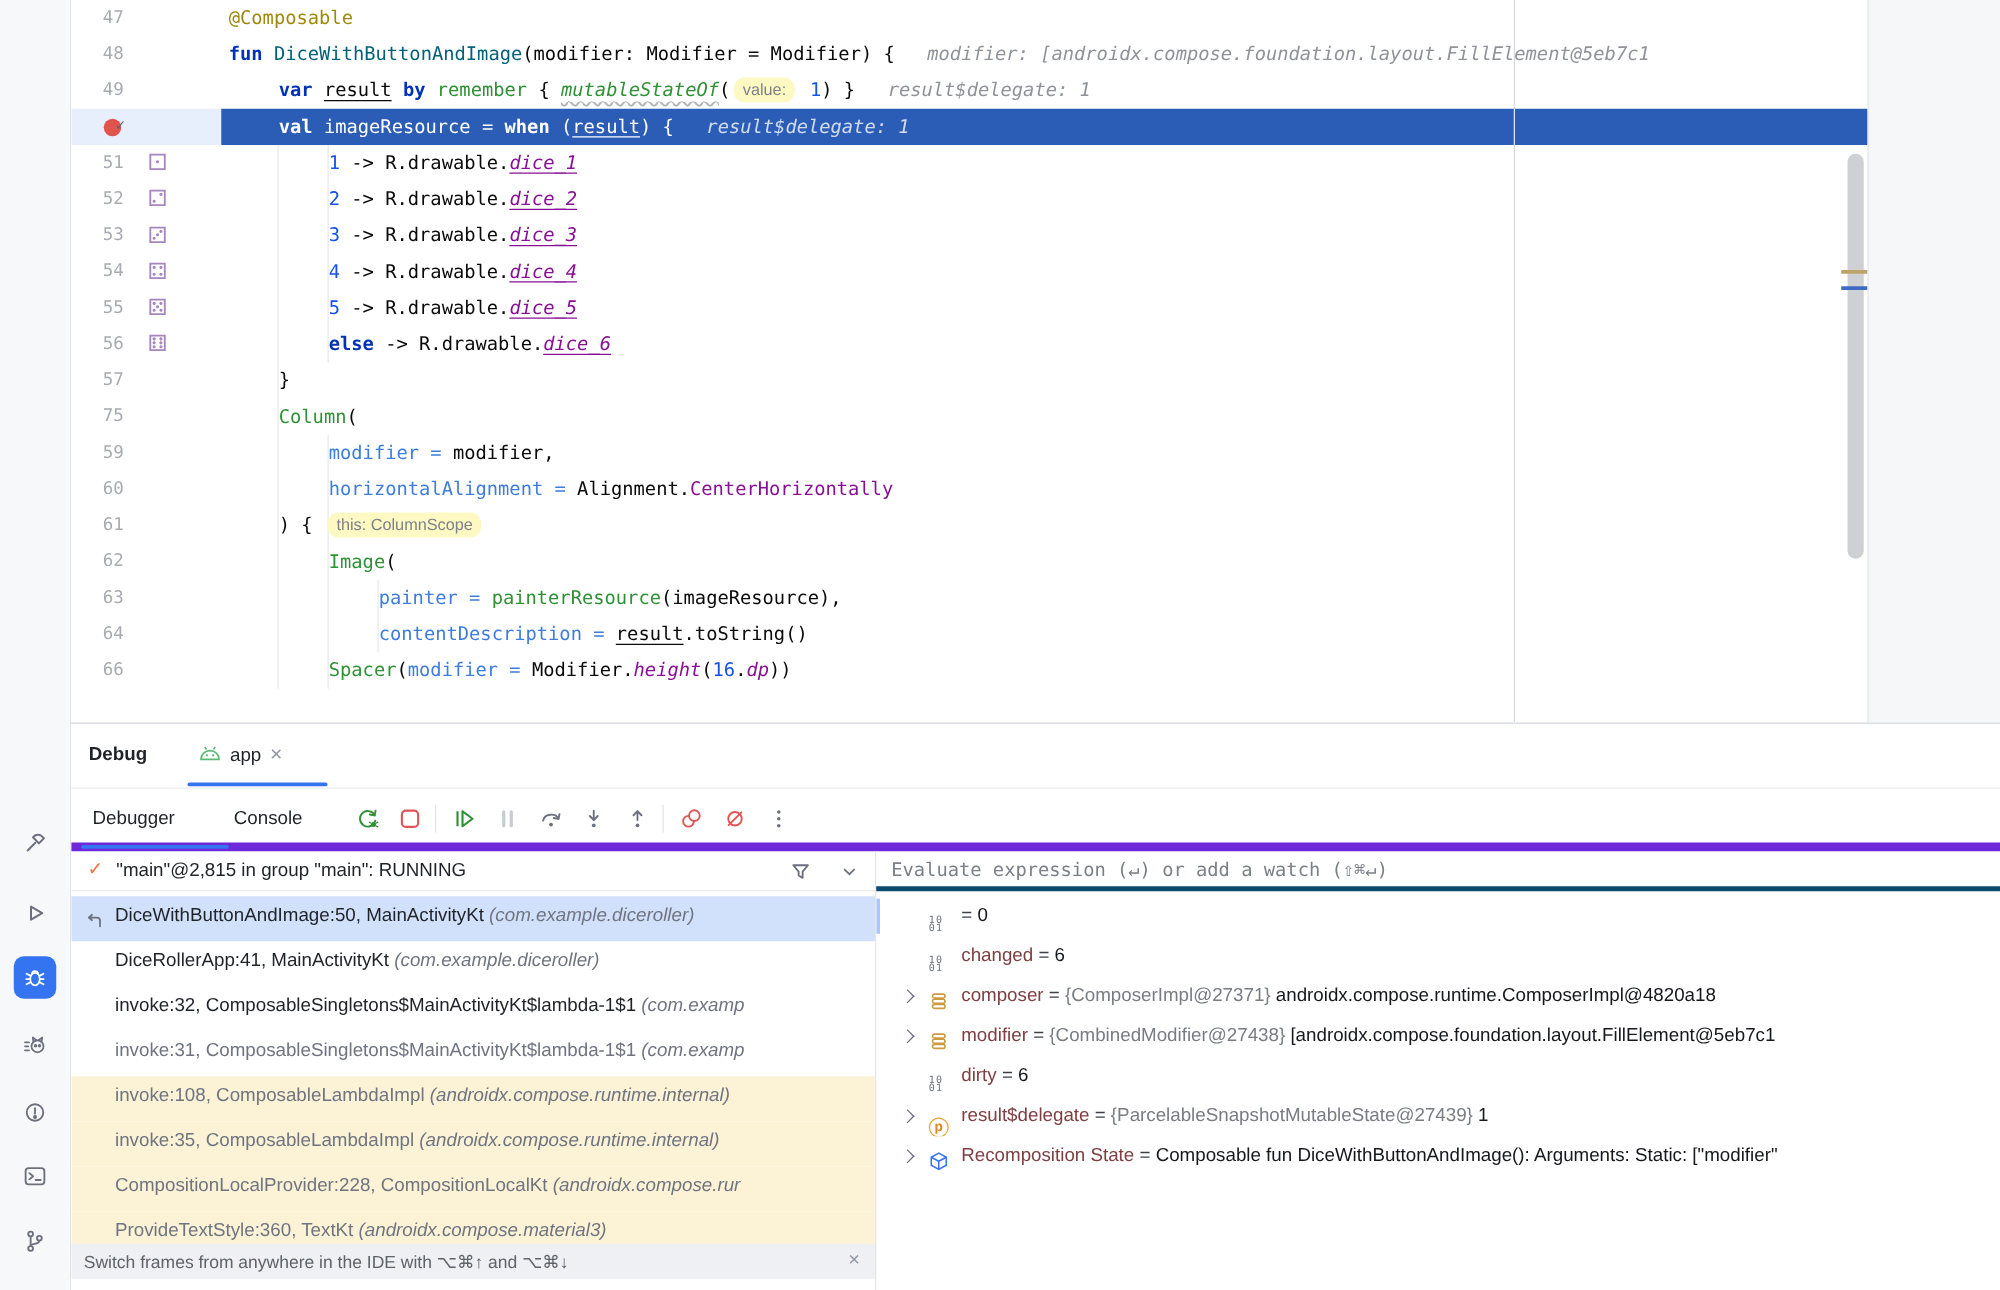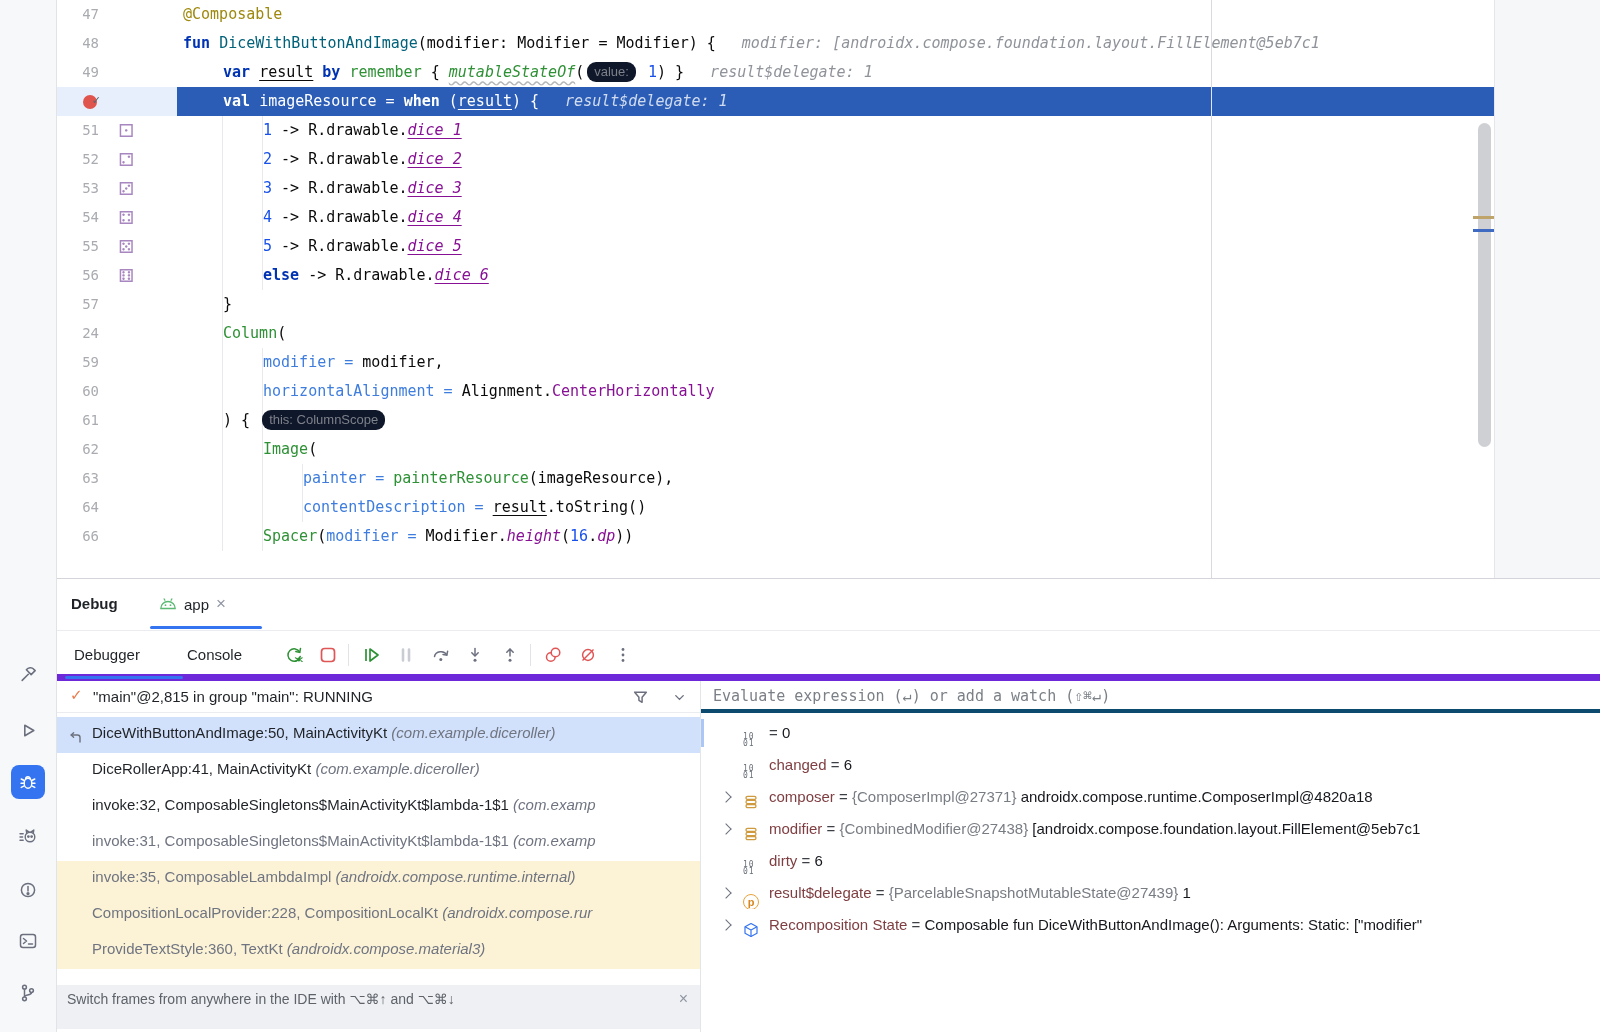--- a/index.html
+++ b/index.html
@@ -32,21 +32,21 @@
   .tk-f{color:#2e9135;}
   .tk-fi{color:#2e9135;font-style:italic;text-decoration:underline wavy rgba(130,135,140,.6);text-underline-offset:3px;}
   .tk-n{color:#1750eb;}
   .tk-u{color:#0a0a0a;text-decoration:underline;text-underline-offset:3px;}
   .tk-arg{color:#3e7ddd;}
   .tk-p{color:#871094;}
   .tk-pi{color:#871094;font-style:italic;}
   .tk-piu{color:#871094;font-style:italic;text-decoration:underline;text-underline-offset:3px;}
   .tk-h{color:#8f9399;font-style:italic;margin-left:26px;}
   .tk-t{color:#0a0a0a;}
-  .chip{display:inline-block;background:#0f172a;border-radius:9px;padding:0 7px;margin:0 3px;
+  .chip{display:inline-block;background:#fef9c3;border-radius:9px;padding:0 7px;margin:0 3px;
         font-family:"Liberation Sans",sans-serif;font-size:13px;color:#7d8189;line-height:20px;vertical-align:1px;}
   #wrapguide{position:absolute;left:1154px;top:0;width:1px;height:578px;background:#d8dade;z-index:0;}
   #wrapguide-cur{position:absolute;left:1154px;top:87px;width:1px;height:29px;background:rgba(255,255,255,.85);z-index:2;}
   #scroll-thumb{position:absolute;left:1421px;top:123px;width:13px;height:324px;border-radius:7px;background:#c2c4c9;opacity:.8;z-index:5;}
   .stripe-mark{position:absolute;left:1416px;width:21px;height:3px;z-index:6;}
   #editor-east{position:absolute;left:1494px;top:0;width:106px;height:578px;background:#f6f7f9;border-left:1px solid #e4e6ea;box-sizing:border-box;}
   
   #debugwin{position:absolute;left:57px;top:578px;width:1543px;height:454px;background:#fff;border-top:1px solid #d3d5db;box-sizing:border-box;overflow:hidden;}
   #dbg-header{position:absolute;left:0;top:0;width:100%;height:52px;border-bottom:1px solid #ebecf0;box-sizing:border-box;}
   #dbg-title{position:absolute;left:14px;top:0;line-height:50px;font-weight:700;font-size:15px;}
@@ -65,21 +65,21 @@
   #thread-filter{position:absolute;left:575px;top:8px;}
   #thread-chevron{position:absolute;left:615px;top:9px;}
   #frames{position:absolute;left:0;top:138px;width:643px;}
   .frow{position:relative;height:36px;line-height:32px;padding-left:35px;white-space:nowrap;overflow:hidden;box-sizing:border-box;}
   .frow.sel{background:#d2e1fb;}
   .frow.lib{background:#fcf3d7;}
   .frow .main{color:#1f2328;}
   .frow.dim .main{color:#6f7480;}
   .frow .loc{color:#6f7480;font-style:italic;}
   .fico{position:absolute;left:11px;top:8px;}
-  #status-banner{position:absolute;left:0;top:406px;width:643px;height:44px;background:#eef0f4;}
+  #status-banner{position:absolute;left:0;top:416px;width:643px;height:28px;background:#eef0f4;}
   #status-banner .txt{position:absolute;left:10px;top:0;line-height:28px;font-size:14px;color:#5e6269;white-space:nowrap;}
   #status-banner .close{position:absolute;right:12px;top:0;line-height:28px;color:#9096a2;font-size:16px;}
   
   #vsep{position:absolute;left:643px;top:102px;bottom:0;width:1px;background:#e3e5e9;}
   #eval-row{position:absolute;left:644px;top:102px;width:899px;height:32px;border-bottom:4px solid #0c4a6e;box-sizing:border-box;}
   #eval-row .ph{position:absolute;left:12px;top:0;line-height:31px;color:#7b8087;
        font-family:"DejaVu Sans Mono","DejaVu Sans",monospace;font-size:15px;white-space:nowrap;}
   #variables{position:absolute;left:644px;top:138px;width:899px;}
   .vrow{position:relative;height:32px;line-height:32px;padding-left:68px;white-space:nowrap;overflow:hidden;box-sizing:border-box;}
   .vind{position:absolute;left:0;top:2px;bottom:2px;width:3px;background:#aac7f8;}
@@ -162,21 +162,21 @@
         <div class="line"><span class="gut"><span class="lnum">48</span><span class="gico"></span></span><span class="codewrap" style="padding-left: 6px;"><span class="tk-k">fun </span><span class="tk-d">DiceWithButtonAndImage</span><span class="tk-t">(modifier: Modifier = Modifier) {</span><span class="tk-h">modifier: [androidx.compose.foundation.layout.FillElement@5eb7c1</span></span></div>
         <div class="line"><span class="gut"><span class="lnum">49</span><span class="gico"></span></span><span class="codewrap" style="padding-left: 46px;"><span class="tk-k">var </span><span class="tk-u">result</span><span class="tk-k"> by </span><span class="tk-f">remember</span><span class="tk-t"> { </span><span class="tk-fi">mutableStateOf</span><span class="tk-t">(</span><span class="chip">value:</span><span class="tk-t"> </span><span class="tk-n">1</span><span class="tk-t">) }</span><span class="tk-h">result$delegate: 1</span></span></div>
         <div class="line cur"><span class="gut"><span class="bpwrap"><span class="bpdot"></span><span class="bpchk">✓</span></span><span class="gico"></span></span><span class="codewrap" style="padding-left: 46px;"><span class="tk-k">val </span><span class="tk-t">imageResource = </span><span class="tk-k">when</span><span class="tk-t"> (</span><span class="tk-u">result</span><span class="tk-t">) {</span><span class="tk-h">result$delegate: 1</span></span></div>
         <div class="line"><span class="gut"><span class="lnum">51</span><span class="gico">⚀</span></span><span class="codewrap" style="padding-left: 86px;"><span class="tk-n">1</span><span class="tk-t"> -&gt; R.drawable.</span><span class="tk-piu">dice_1</span></span></div>
         <div class="line"><span class="gut"><span class="lnum">52</span><span class="gico">⚁</span></span><span class="codewrap" style="padding-left: 86px;"><span class="tk-n">2</span><span class="tk-t"> -&gt; R.drawable.</span><span class="tk-piu">dice_2</span></span></div>
         <div class="line"><span class="gut"><span class="lnum">53</span><span class="gico">⚂</span></span><span class="codewrap" style="padding-left: 86px;"><span class="tk-n">3</span><span class="tk-t"> -&gt; R.drawable.</span><span class="tk-piu">dice_3</span></span></div>
         <div class="line"><span class="gut"><span class="lnum">54</span><span class="gico">⚃</span></span><span class="codewrap" style="padding-left: 86px;"><span class="tk-n">4</span><span class="tk-t"> -&gt; R.drawable.</span><span class="tk-piu">dice_4</span></span></div>
         <div class="line"><span class="gut"><span class="lnum">55</span><span class="gico">⚄</span></span><span class="codewrap" style="padding-left: 86px;"><span class="tk-n">5</span><span class="tk-t"> -&gt; R.drawable.</span><span class="tk-piu">dice_5</span></span></div>
         <div class="line"><span class="gut"><span class="lnum">56</span><span class="gico">⚅</span></span><span class="codewrap" style="padding-left: 86px;"><span class="tk-k">else</span><span class="tk-t"> -&gt; R.drawable.</span><span class="tk-piu">dice_6</span></span></div>
         <div class="line"><span class="gut"><span class="lnum">57</span><span class="gico"></span></span><span class="codewrap" style="padding-left: 46px;"><span class="tk-t">}</span></span></div>
-        <div class="line"><span class="gut"><span class="lnum">24</span><span class="gico"></span></span><span class="codewrap" style="padding-left: 46px;"><span class="tk-f">Column</span><span class="tk-t">(</span></span></div>
+        <div class="line"><span class="gut"><span class="lnum">75</span><span class="gico"></span></span><span class="codewrap" style="padding-left: 46px;"><span class="tk-f">Column</span><span class="tk-t">(</span></span></div>
         <div class="line"><span class="gut"><span class="lnum">59</span><span class="gico"></span></span><span class="codewrap" style="padding-left: 86px;"><span class="tk-arg">modifier = </span><span class="tk-t">modifier,</span></span></div>
         <div class="line"><span class="gut"><span class="lnum">60</span><span class="gico"></span></span><span class="codewrap" style="padding-left: 86px;"><span class="tk-arg">horizontalAlignment = </span><span class="tk-t">Alignment.</span><span class="tk-p">CenterHorizontally</span></span></div>
         <div class="line"><span class="gut"><span class="lnum">61</span><span class="gico"></span></span><span class="codewrap" style="padding-left: 46px;"><span class="tk-t">) { </span><span class="chip">this: ColumnScope</span></span></div>
         <div class="line"><span class="gut"><span class="lnum">62</span><span class="gico"></span></span><span class="codewrap" style="padding-left: 86px;"><span class="tk-f">Image</span><span class="tk-t">(</span></span></div>
         <div class="line"><span class="gut"><span class="lnum">63</span><span class="gico"></span></span><span class="codewrap" style="padding-left: 126px;"><span class="tk-arg">painter = </span><span class="tk-f">painterResource</span><span class="tk-t">(imageResource),</span></span></div>
         <div class="line"><span class="gut"><span class="lnum">64</span><span class="gico"></span></span><span class="codewrap" style="padding-left: 126px;"><span class="tk-arg">contentDescription = </span><span class="tk-u">result</span><span class="tk-t">.toString()</span></span></div>
         <div class="line"><span class="gut"><span class="lnum">66</span><span class="gico"></span></span><span class="codewrap" style="padding-left: 86px;"><span class="tk-f">Spacer</span><span class="tk-t">(</span><span class="tk-arg">modifier = </span><span class="tk-t">Modifier.</span><span class="tk-pi">height</span><span class="tk-t">(</span><span class="tk-n">16</span><span class="tk-t">.</span><span class="tk-pi">dp</span><span class="tk-t">))</span></span></div>
       </div>
     <div id="wrapguide-cur"></div>
     <div id="scroll-thumb"></div>
@@ -289,20 +289,21 @@
       </span>
     </div>
     <div id="frames">
         <div class="frow sel"><span class="fico"><svg width="15" height="15" viewBox="0 0 15 15" fill="none" stroke="#6c707e" stroke-width="1.4" stroke-linecap="round" stroke-linejoin="round">
               <path d="M12 11 V6.5 A2.5 2.5 0 0 0 9.5 4 H3.2"></path>
               <path d="M5.6 1.8 L3.2 4 L5.6 6.2"></path>
             </svg></span><span class="main">DiceWithButtonAndImage:50, MainActivityKt </span><span class="loc">(com.example.diceroller)</span></div>
         <div class="frow"><span class="main">DiceRollerApp:41, MainActivityKt </span><span class="loc">(com.example.diceroller)</span></div>
         <div class="frow"><span class="main">invoke:32, ComposableSingletons$MainActivityKt$lambda-1$1 </span><span class="loc">(com.examp</span></div>
         <div class="frow dim"><span class="main">invoke:31, ComposableSingletons$MainActivityKt$lambda-1$1 </span><span class="loc">(com.examp</span></div>
+        <div class="frow lib dim"><span class="main">invoke:108, ComposableLambdaImpl </span><span class="loc">(androidx.compose.runtime.internal)</span></div>
         <div class="frow lib dim"><span class="main">invoke:35, ComposableLambdaImpl </span><span class="loc">(androidx.compose.runtime.internal)</span></div>
         <div class="frow lib dim"><span class="main">CompositionLocalProvider:228, CompositionLocalKt </span><span class="loc">(androidx.compose.rur</span></div>
         <div class="frow lib dim"><span class="main">ProvideTextStyle:360, TextKt </span><span class="loc">(androidx.compose.material3)</span></div>
       </div>
     <div id="status-banner">
       <span class="txt">Switch frames from anywhere in the IDE with ⌥⌘↑ and ⌥⌘↓</span>
       <span class="close">×</span>
     </div>
 
     <div id="vsep"></div>

